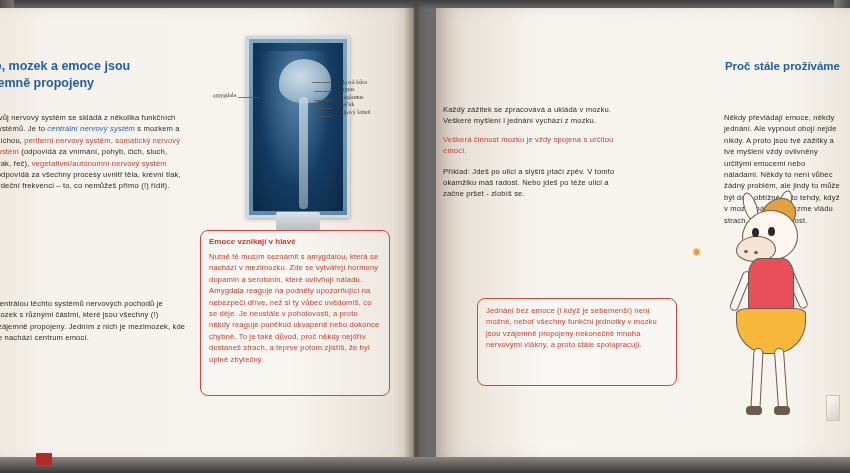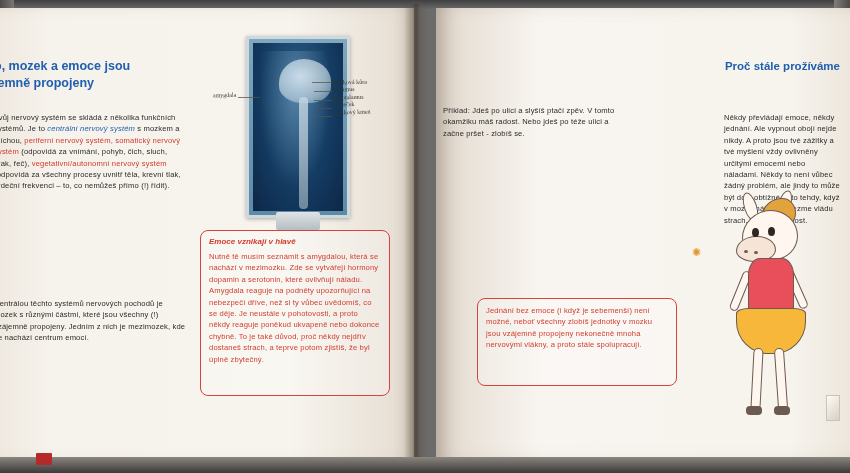--- a/index.html
+++ b/index.html
@@ -109,21 +109,20 @@
     border: 1px solid #d7423a;
     border-radius: 8px;
     padding: 6px 8px;
     background: rgba(255,255,255,.25);
   }
   .callout-title {
     color: #d23c2e;
     font-weight: bold;
     font-size: 8px;
     margin-bottom: 5px;
-    font-style: italic;
   }
   .box-brain { left: 200px; top: 222px; width: 190px; height: 166px; }
   .box-emoce { left: 477px; top: 298px; width: 200px; height: 88px; }
 
   
   .m-para1 { position: absolute; left: 443px; top: 104px; width: 186px; }
   .r-head { position: absolute; right: 16px; top: 50px; width: 220px; }
   .r-para1 { position: absolute; right: 16px; top: 104px; width: 116px; }
 
   
@@ -310,25 +309,27 @@
 
     <div class="head-right r-head">
       <div>Proč stále prožíváme</div>
     </div>
 
     <div class="body-text r-para1">Někdy převládají emoce, někdy jednání. Ale vypnout obojí nejde nikdy. A proto jsou tvé zážitky a tvé myšlení vždy ovlivněny určitými emocemi nebo náladami. Někdy to není vůbec žádný problém, ale jindy to může být dost obtížné. A to tehdy, když v mozku náhle převezme vládu strach, panika a úzkost.</div>
 
   </div>
 
   <div class="body-text m-para1">
-    <div style="margin-top:1px;">Příklad: Jdeš po ulici a slyšíš ptačí zpěv. V tomto okamžiku máš radost. Nebo jdeš po téže ulici a začne pršet - zlobíš se.</div>
+    <div>Každý zážitek se zpracovává a ukládá v mozku. Veškeré myšlení i jednání vychází z mozku.</div>
+    <div class="red" style="margin-top:7px;">Veškerá činnost mozku je vždy spojena s určitou emocí.</div>
+    <div style="margin-top:9px;">Příklad: Jdeš po ulici a slyšíš ptačí zpěv. V tomto okamžiku máš radost. Nebo jdeš po téže ulici a začne pršet - zlobíš se.</div>
   </div>
 
   <div class="callout box-emoce">
-    <div class="body-text red">Jednání bez emoce (i když je sebemenší) není možné, neboť všechny zlobíš jednotky v mozku jsou vzájemně propojeny nekonečně mnoha nervovými vlákny, a proto stále spolupracují.</div>
+    <div class="body-text red">Jednání bez emoce (i když je sebemenší) není možné, neboť všechny funkční jednotky v mozku jsou vzájemně propojeny nekonečně mnoha nervovými vlákny, a proto stále spolupracují.</div>
   </div>
 
   <div class="mascot">
     <div class="butterfly">✺</div>
     <div class="m-ear l"></div>
     <div class="m-ear r"></div>
     <div class="m-mane"></div>
     <div class="m-head"></div>
     <div class="m-snout"></div>
     <div class="m-eye l"></div>

